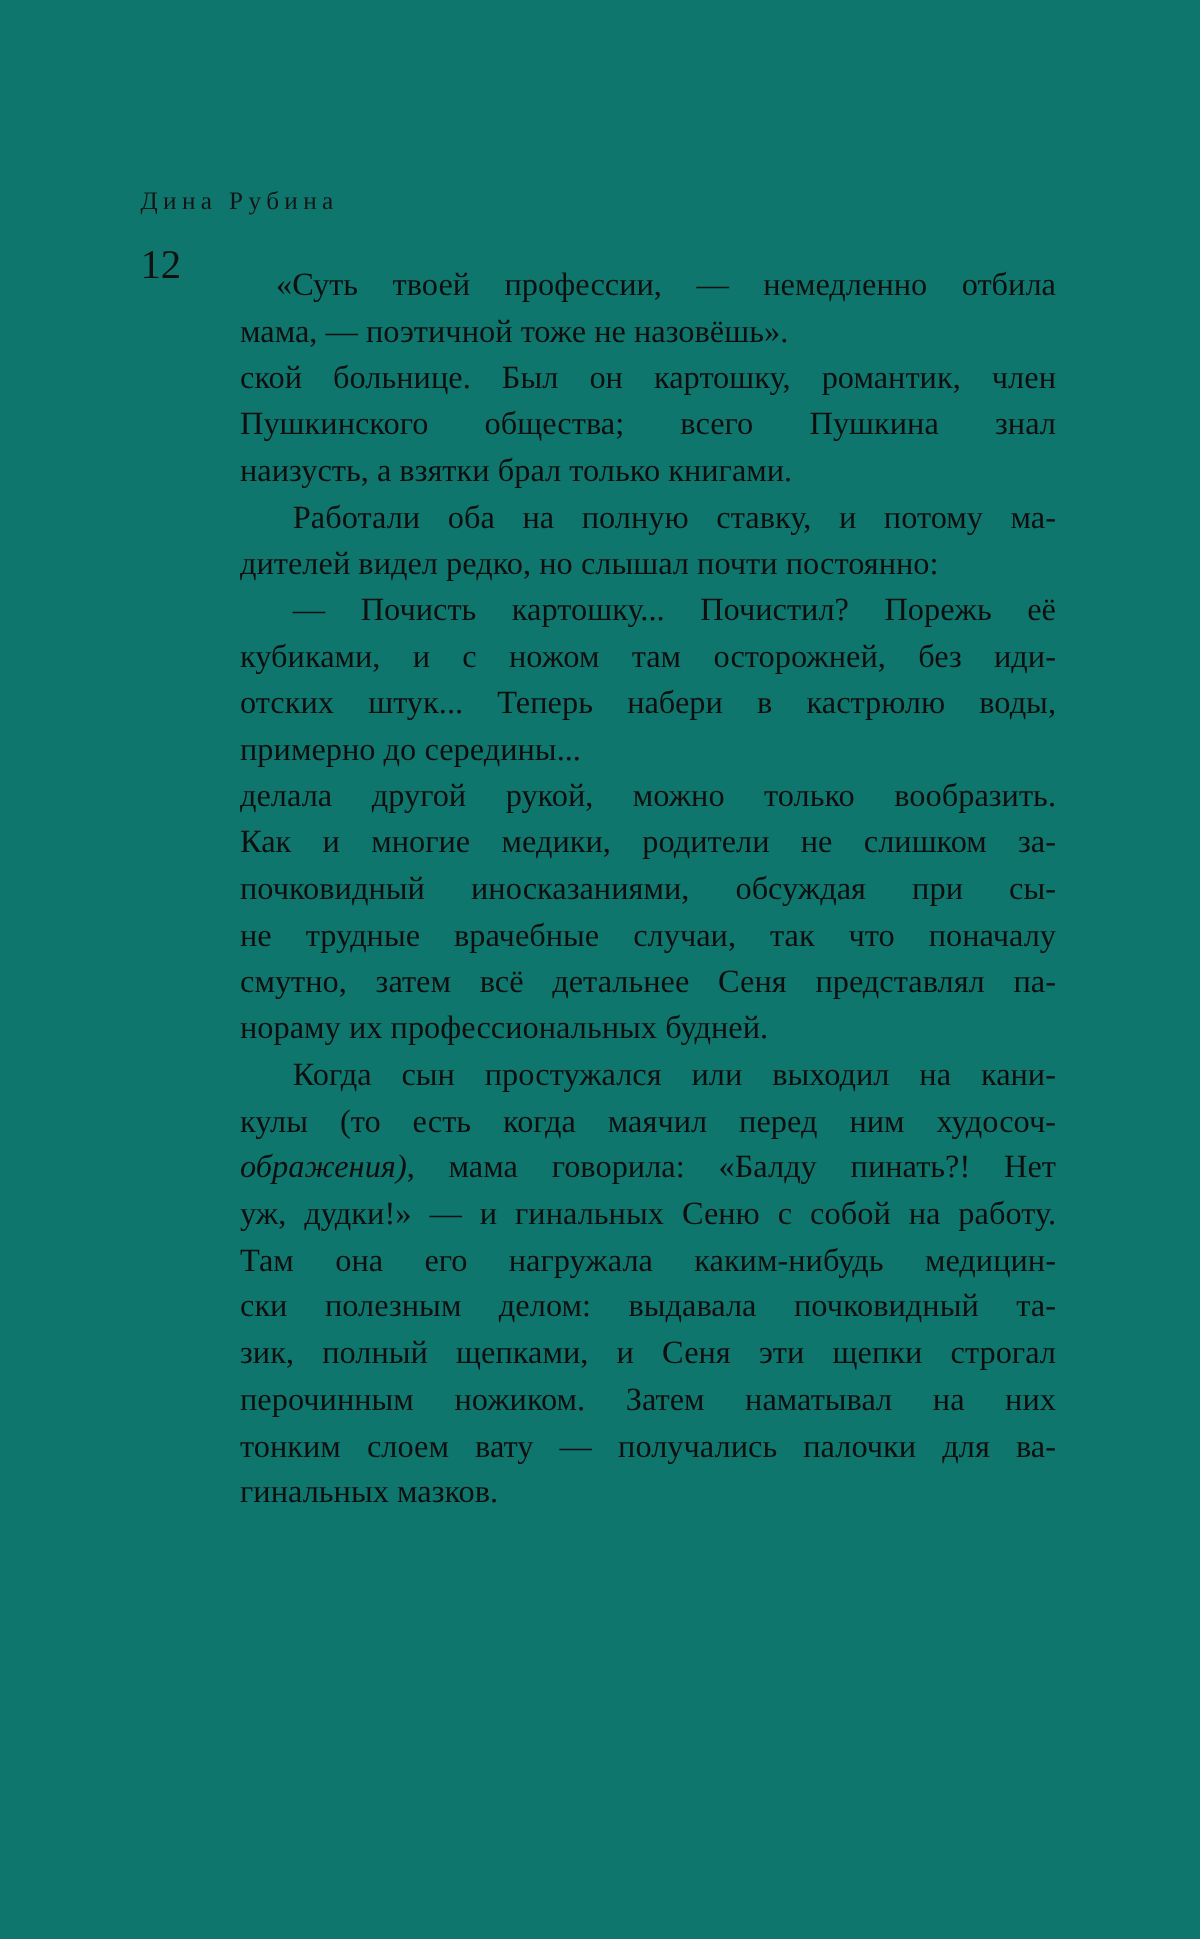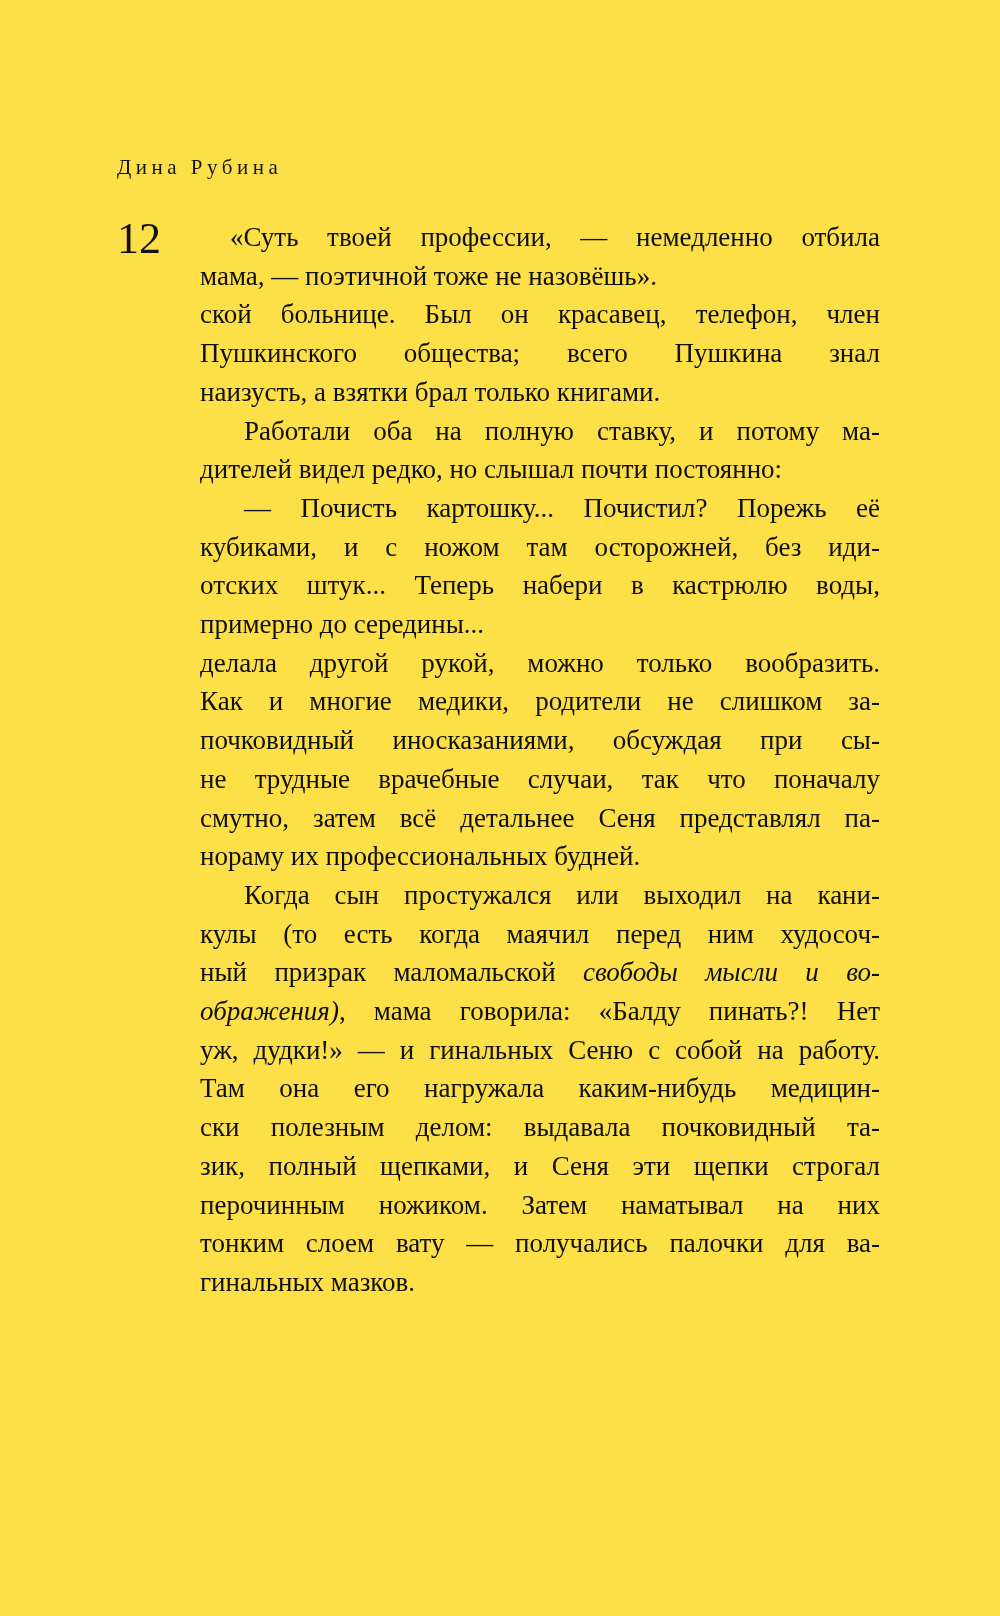--- a/index.html
+++ b/index.html
@@ -11,36 +11,36 @@
     height: 1616px;
     background: #ffffff;
     position: relative;
     font-family: "Liberation Serif", "DejaVu Serif", serif;
     color: #0f0f0f;
     overflow: hidden;
   }
   .book-page {
     position: absolute;
     inset: 0;
-    background: #fde047;
+    background: #0f766e;
   }
   .author-header {
     position: absolute;
     left: 117px;
     top: 155px;
     font-size: 21px;
     letter-spacing: 4.5px;
     white-space: nowrap;
     color: #151515;
   }
   .page-number {
     position: absolute;
     left: 117px;
-    top: 213px;
-    font-size: 44px;
+    top: 203px;
+    font-size: 34px;
     color: #111111;
   }
   .text-block {
     position: absolute;
     left: 200px;
     top: 218px;
     width: 680px;
     font-size: 27px;
     line-height: 38.7px;
   }
@@ -64,38 +64,37 @@
 </style>
 </head>
 <body>
 
 <div class="book-page">
   <div class="author-header">Дина Рубина</div>
   <div class="page-number">12</div>
   <div class="text-block">
       <div class="line indent first-line"><span>«Суть твоей профессии, — немедленно отбила</span></div>
       <div class="line para-end"><span>мама, — поэтичной тоже не назовёшь».</span></div>
-      <div class="line"><span>ской больнице. Был он красавец, телефон, член</span></div>
+      <div class="line"><span>ской больнице. Был он картошку, романтик, член</span></div>
       <div class="line"><span>Пушкинского общества; всего Пушкина знал</span></div>
       <div class="line para-end"><span>наизусть, а взятки брал только книгами.</span></div>
       <div class="line indent"><span>Работали оба на полную ставку, и потому ма-</span></div>
       <div class="line para-end"><span>дителей видел редко, но слышал почти постоянно:</span></div>
       <div class="line indent"><span>— Почисть картошку... Почистил? Порежь её</span></div>
       <div class="line"><span>кубиками, и с ножом там осторожней, без иди-</span></div>
       <div class="line"><span>отских штук... Теперь набери в кастрюлю воды,</span></div>
       <div class="line para-end"><span>примерно до середины...</span></div>
       <div class="line"><span>делала другой рукой, можно только вообразить.</span></div>
       <div class="line"><span>Как и многие медики, родители не слишком за-</span></div>
       <div class="line"><span>почковидный иносказаниями, обсуждая при сы-</span></div>
       <div class="line"><span>не трудные врачебные случаи, так что поначалу</span></div>
       <div class="line"><span>смутно, затем всё детальнее Сеня представлял па-</span></div>
       <div class="line para-end"><span>нораму их профессиональных будней.</span></div>
       <div class="line indent"><span>Когда сын простужался или выходил на кани-</span></div>
       <div class="line"><span>кулы (то есть когда маячил перед ним худосоч-</span></div>
-      <div class="line"><span>ный призрак маломальской </span><span class="seg-italic">свободы мысли и во-</span></div>
       <div class="line"><span class="seg-italic">ображения)</span><span>, мама говорила: «Балду пинать?! Нет</span></div>
       <div class="line"><span>уж, дудки!» — и гинальных Сеню с собой на работу.</span></div>
       <div class="line"><span>Там она его нагружала каким-нибудь медицин-</span></div>
       <div class="line"><span>ски полезным делом: выдавала почковидный та-</span></div>
       <div class="line"><span>зик, полный щепками, и Сеня эти щепки строгал</span></div>
       <div class="line"><span>перочинным ножиком. Затем наматывал на них</span></div>
       <div class="line"><span>тонким слоем вату — получались палочки для ва-</span></div>
       <div class="line para-end"><span>гинальных мазков.</span></div>
     </div>
 </div>

